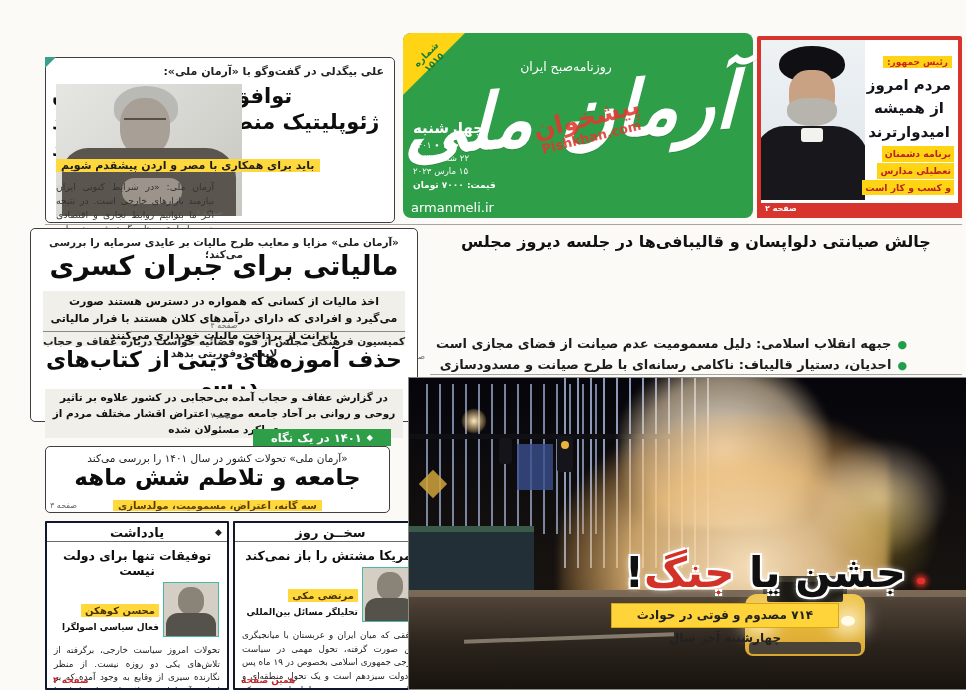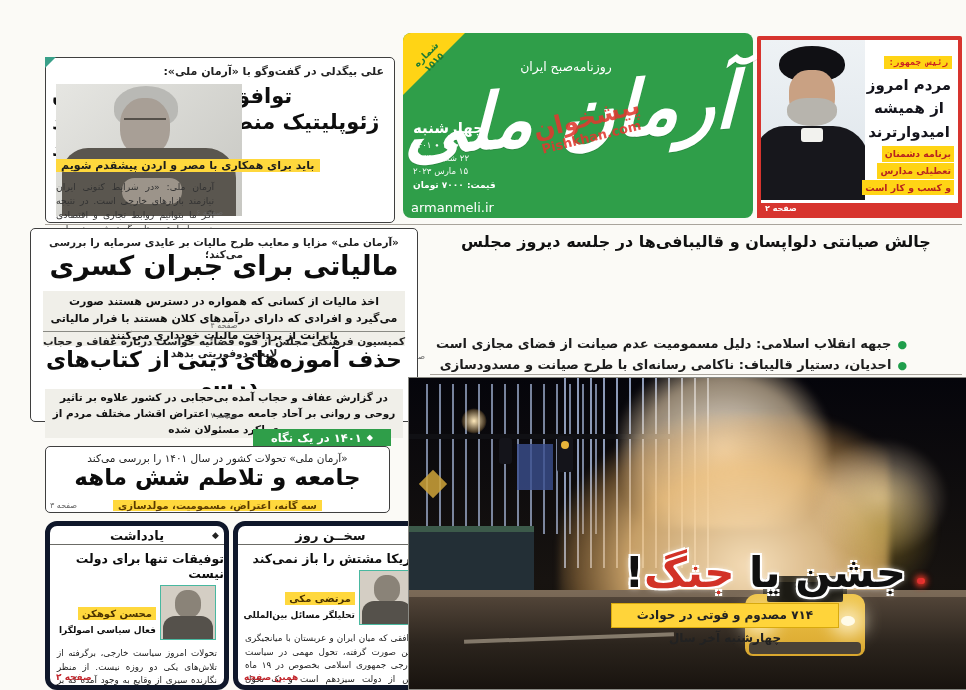--- a/index.html
+++ b/index.html
@@ -51,21 +51,21 @@
   #mh-site{left:8px;bottom:3px;color:#fff;font-size:13px;direction:ltr;}
 
   
   #president{left:757px;top:36px;width:205px;height:182px;border:4px solid #d7342e;background:#fff;border-radius:2px;}
   .pr-photo{position:absolute;left:0;top:0;width:104px;height:160px;background:linear-gradient(#eef2f5,#dde4ea);overflow:hidden;}
   .pr-turban{position:absolute;left:18px;top:6px;width:66px;height:36px;background:#101014;border-radius:50% 50% 45% 45%;}
   .pr-face{position:absolute;left:28px;top:30px;width:46px;height:50px;background:#c9a183;border-radius:42%;}
   .pr-beard{position:absolute;left:26px;top:58px;width:50px;height:28px;background:#b7b4ad;border-radius:40% 40% 50% 50%;}
   .pr-body{position:absolute;left:-6px;top:86px;right:-4px;height:76px;background:#17171c;border-radius:30px 36px 0 0;}
   .pr-collar{position:absolute;left:40px;top:88px;width:22px;height:14px;background:#f2f2ee;border-radius:3px;}
-  #pr-tag{top:16px;right:6px;background:#ffd415;color:#c22;font-size:9px;font-weight:bold;padding:1px 4px;font-family:Liberation Mono, monospace;}
+  #pr-tag{top:16px;right:6px;background:#ffd415;color:#c22;font-size:9px;font-weight:bold;padding:1px 4px;}
   #pr-headline{top:34px;right:2px;width:94px;text-align:center;font-size:15px;font-weight:bold;color:#14141c;line-height:1.55;}
   #pr-sub{top:106px;right:4px;width:92px;text-align:right;font-size:9.3px;font-weight:bold;color:#b8231f;line-height:1.7;}
   #pr-sub span{background:#ffd415;padding:0 3px;display:inline-block;margin-bottom:1px;}
   #pr-bottom{left:-4px;right:-4px;bottom:-4px;height:15px;background:#d7342e;}
   #pr-ref{position:absolute;left:8px;top:1px;color:#fff;font-size:8px;font-weight:bold;}
 
   .hrline{border-top:1px solid #a9a49c;height:0;}
   #hr-top{left:45px;top:224px;width:917px;}
   #hr-mid{left:430px;top:374px;width:532px;}
 
@@ -93,26 +93,26 @@
   #yr-tab{left:253px;top:429px;width:138px;height:17px;background:#2f9e49;color:#fff;font-size:11.5px;font-weight:bold;display:flex;align-items:center;justify-content:center;gap:5px;}
   #yr-tab .diamond{color:#fff;font-size:8px;}
   #yearreview{left:45px;top:446px;width:345px;height:67px;}
   #yr-kicker{top:5px;left:0;right:0;text-align:center;font-size:10.5px;font-weight:normal;color:#222;}
   #yr-headline{top:17px;left:0;right:0;text-align:center;font-size:23px;font-weight:bold;color:#0c0c0c;}
   #yr-hl{top:47px;left:0;right:0;text-align:center;}
   #yr-hl span{font-size:10px;font-weight:bold;color:#5c3c00;}
   #yr-ref{left:4px;bottom:2px;}
 
   
-  .col{background:#fff;border:5px solid #0f172a;border-radius:12px;overflow:hidden;}
+  .col{background:#fff;border:2px solid #0f172a;border-radius:1px;overflow:hidden;}
   #note{left:45px;top:521px;width:184px;height:169px;}
   #word{left:233px;top:521px;width:195px;height:169px;}
   .col-header{position:relative;height:19px;border-bottom:1px solid #6b6b66;text-align:center;font-size:13px;font-weight:bold;line-height:19px;color:#111;}
   .col-header .diamond{position:absolute;right:5px;top:0;font-size:9px;color:#222;}
-  .col-headline{font-size:12.5px;font-weight:bold;margin-top:6px;color:#0d0d0d;}
+  .col-headline{text-align:center;font-size:12.5px;font-weight:bold;margin-top:6px;color:#0d0d0d;}
   .author{position:relative;height:60px;margin-top:4px;text-align:right;}
   .a-photo{position:absolute;right:8px;top:0;width:56px;height:55px;background:#d4cec4;border:1.5px solid #49b8a0;overflow:hidden;}
   .a-head{position:absolute;left:14px;top:4px;width:26px;height:28px;background:#8a8378;border-radius:45%;}
   .a-shoulders{position:absolute;left:2px;top:30px;right:2px;height:26px;background:#55514b;border-radius:12px 12px 0 0;}
   .a-name{position:absolute;right:68px;top:22px;background:#ffd83d;font-size:10px;font-weight:bold;color:#4a3200;padding:1px 4px;}
   .a-role{position:absolute;right:68px;top:40px;font-size:9px;font-weight:bold;color:#111;}
   .col-body{padding:2px 7px 0 7px;font-size:8.8px;line-height:1.55;text-align:justify;color:#222;}
   .col-ref{position:absolute;left:6px;bottom:3px;}
 
   

